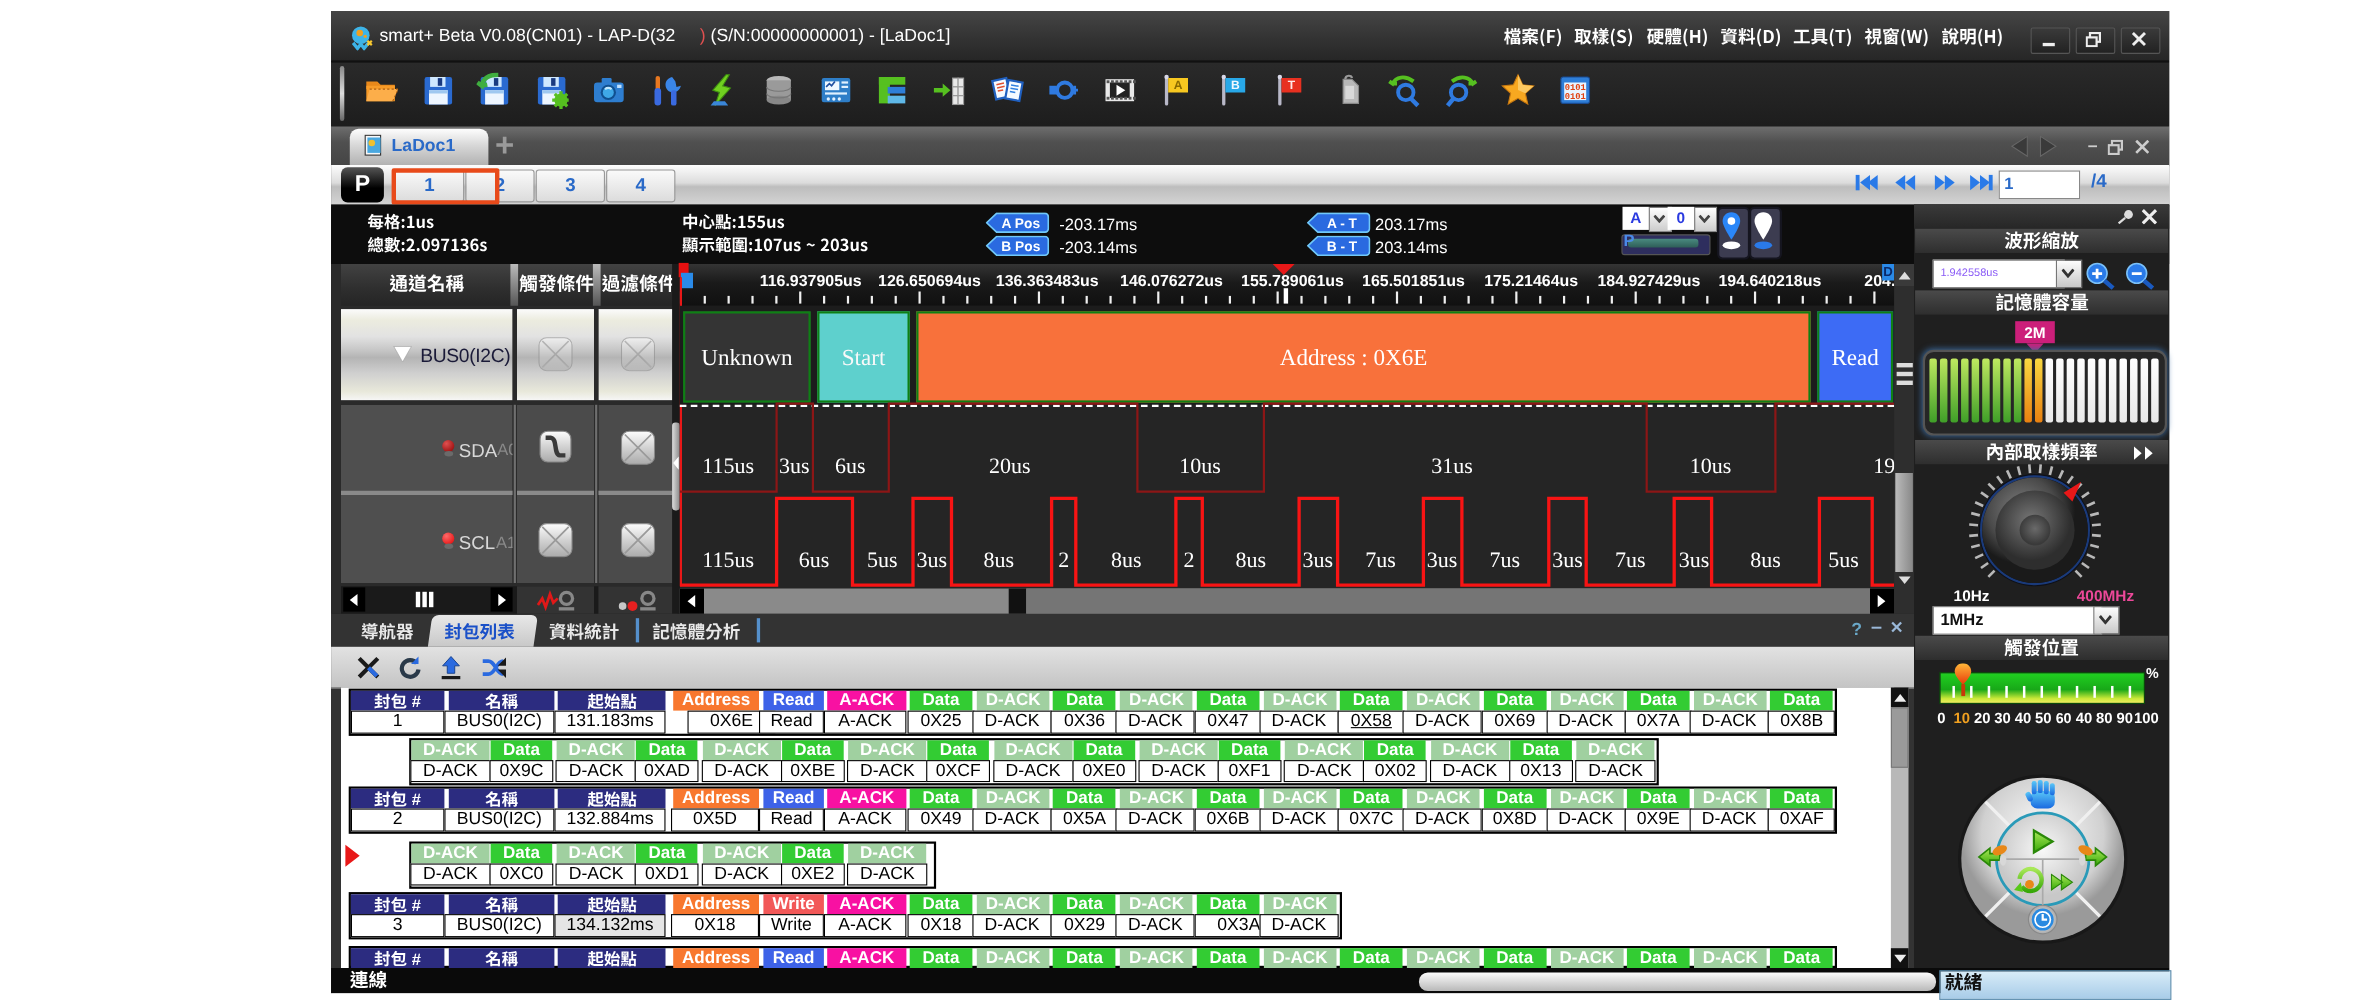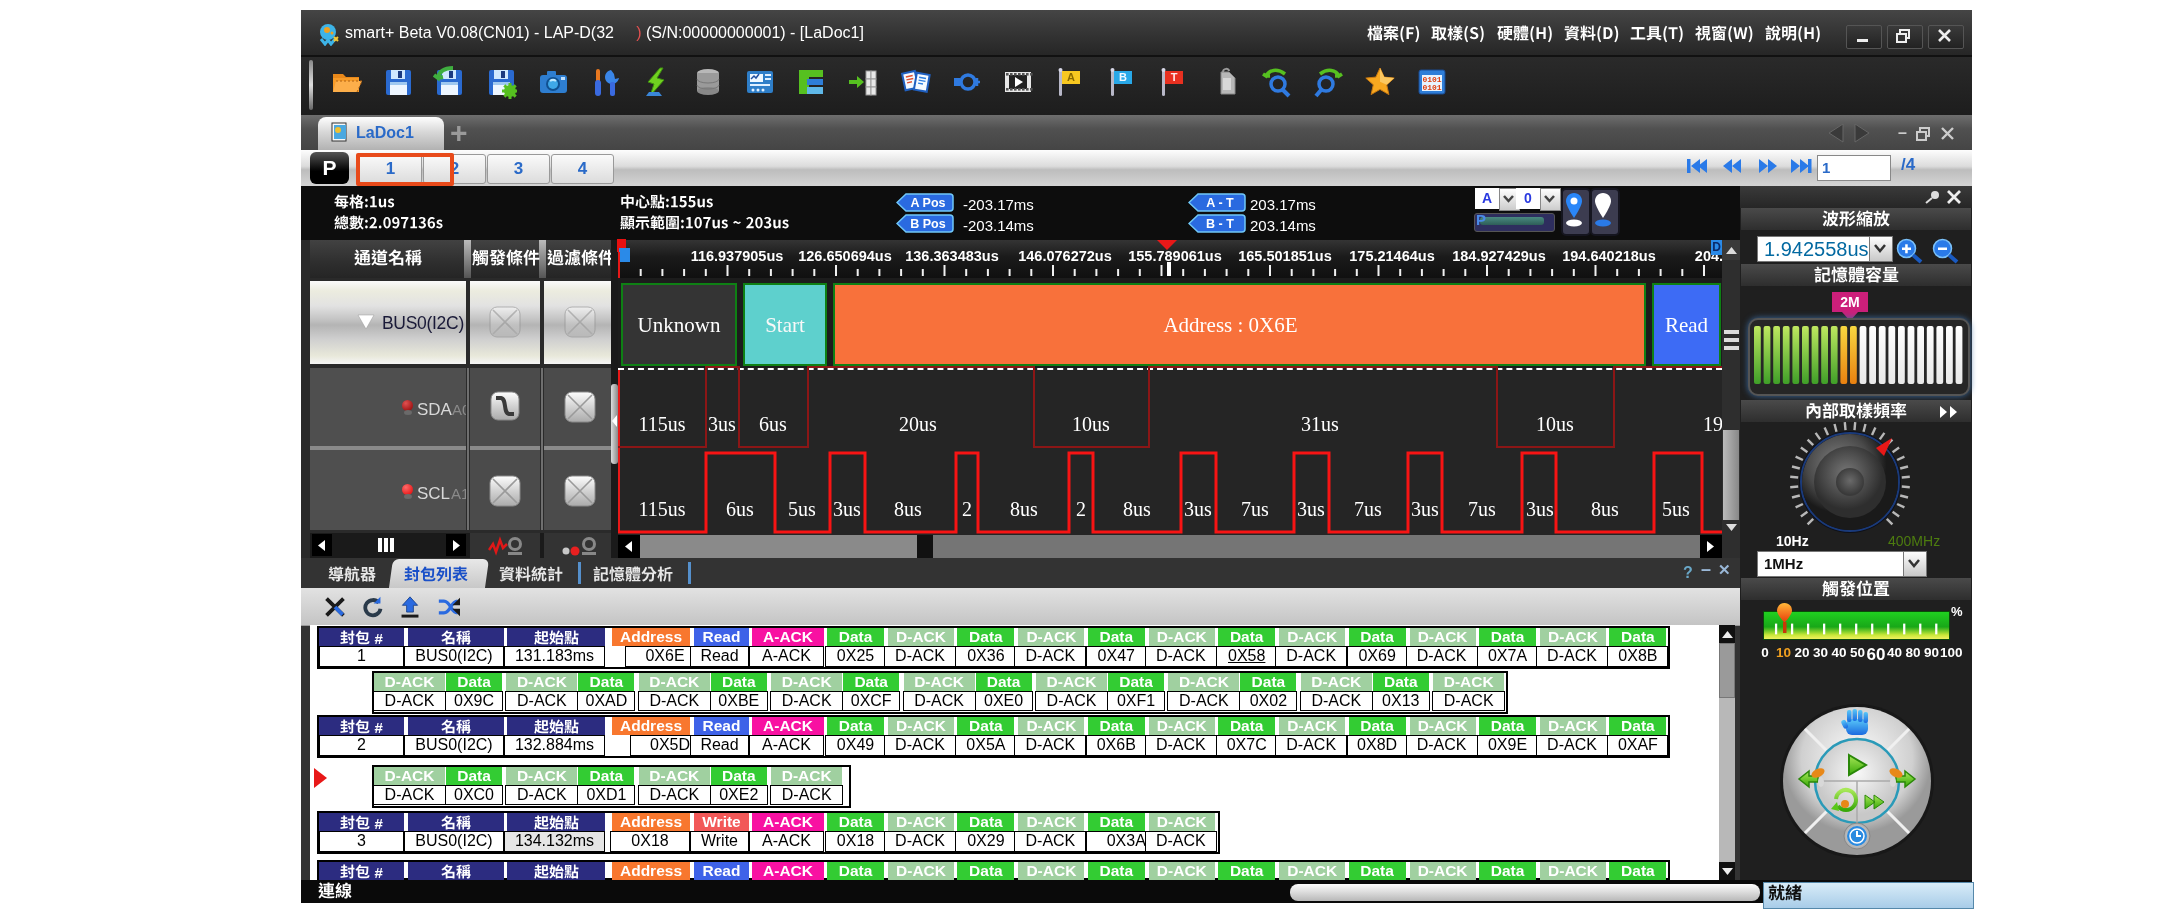--- a/index.html
+++ b/index.html
@@ -651,21 +651,21 @@
   </svg>
 <svg class="a" style="left:1947px;top:190px" width="14" height="14" viewBox="0 0 14 14">
     <path d="M1 1 L13 13 M13 1 L1 13" stroke="#eee" stroke-width="2.8"></path>
   </svg>
 <div class="a" style="left:1741px;top:208px;width:230px;height:22px;background:linear-gradient(#4a4a4a,#2e2e2e);"></div>
 <div class="a" style="left:1741px;top:210px;width:230px;display:flex;justify-content:center;">
     <svg width="68" height="20" viewBox="0 0 68 20" style="overflow:visible">
       <path d="M1.5 2.1C2.4 2.6 3.8 3.5 4.5 4.0L5.7 2.3C5.0 1.8 3.6 1.1 2.6 0.6ZM0.5 6.7C1.4 7.2 2.9 8.0 3.5 8.5L4.7 6.8C4.0 6.4 2.6 5.6 1.6 5.2ZM0.8 15.1 2.6 16.3C3.5 14.6 4.4 12.6 5.2 10.8L3.6 9.6C2.7 11.6 1.6 13.8 0.8 15.1ZM9.9 4.6V7.0H7.9V4.6ZM6.0 2.8V7.1C6.0 9.6 5.8 13.1 4.1 15.4C4.6 15.6 5.4 16.1 5.8 16.4C6.1 16.0 6.4 15.4 6.7 14.8C7.1 15.2 7.7 16.0 7.9 16.5C9.2 16.0 10.4 15.3 11.5 14.4C12.5 15.3 13.8 16.0 15.2 16.5C15.5 15.9 16.1 15.1 16.5 14.7C15.1 14.3 13.9 13.7 12.9 12.9C14.0 11.5 14.9 9.7 15.4 7.5L14.2 6.9L13.8 7.0H11.9V4.6H13.9C13.7 5.2 13.5 5.8 13.3 6.2L15.1 6.7C15.6 5.8 16.1 4.3 16.5 3.0L15.0 2.7L14.7 2.8H11.9V0.5H9.9V2.8ZM9.7 8.8H13.0C12.6 9.9 12.1 10.8 11.4 11.6C10.7 10.8 10.1 9.8 9.7 8.8ZM7.8 9.2C8.4 10.6 9.2 11.9 10.1 13.0C9.1 13.8 8.0 14.3 6.7 14.8C7.4 13.0 7.7 11.0 7.8 9.2Z M31.0 0.8C30.0 2.1 28.2 3.5 26.6 4.3C27.1 4.7 27.7 5.3 28.0 5.7C29.8 4.7 31.6 3.2 32.9 1.5ZM31.3 5.4C30.3 6.9 28.4 8.4 26.8 9.2C27.3 9.6 27.9 10.2 28.3 10.7C30.0 9.6 31.9 8.0 33.2 6.2ZM31.6 10.0C30.5 12.1 28.2 13.8 25.9 14.8C26.5 15.2 27.0 15.9 27.4 16.4C29.9 15.2 32.1 13.2 33.6 10.7ZM23.4 3.4V7.1H21.4V3.4ZM17.5 7.1V9.0H19.5C19.4 11.2 19.0 13.5 17.3 15.2C17.8 15.5 18.5 16.2 18.8 16.6C20.9 14.5 21.3 11.7 21.4 9.0H23.4V16.5H25.4V9.0H27.0V7.1H25.4V3.4H26.8V1.5H17.9V3.4H19.5V7.1Z M36.8 12.0C37.0 13.1 37.1 14.6 37.2 15.6L38.6 15.2C38.5 14.2 38.3 12.8 38.1 11.6ZM35.0 11.7C34.9 13.1 34.7 14.6 34.4 15.6C34.7 15.7 35.4 16.0 35.7 16.2C36.1 15.1 36.3 13.5 36.4 12.0ZM38.6 11.6C38.9 12.6 39.3 14.0 39.4 14.8L40.7 14.3C40.6 13.5 40.2 12.2 39.8 11.1ZM38.3 7.5C38.5 7.9 38.7 8.4 38.8 8.9L37.0 9.2C37.5 8.7 37.9 8.1 38.3 7.5ZM44.0 1.0C44.2 1.3 44.4 1.7 44.6 2.1H40.6V5.2H42.3C41.9 6.6 41.3 8.3 40.5 9.6C40.3 8.8 39.9 7.8 39.5 7.0L38.3 7.5C39.1 6.3 39.8 5.1 40.4 3.9L39.0 2.9C38.6 3.7 38.2 4.5 37.8 5.3L36.7 5.4C37.5 4.2 38.2 2.7 38.8 1.2L37.2 0.6C36.7 2.3 35.6 4.2 35.3 4.7C35.0 5.2 34.7 5.6 34.4 5.6C34.6 6.1 34.9 6.9 35.0 7.3C35.2 7.1 35.6 7.0 36.9 6.9C36.4 7.6 36.0 8.2 35.8 8.4C35.3 9.1 34.9 9.5 34.5 9.6C34.7 10.0 35.0 10.9 35.1 11.2C35.4 11.0 36.0 10.9 39.2 10.3L39.3 10.7L40.1 10.4C40.3 10.7 40.8 11.3 41.0 11.7C41.2 11.5 41.4 11.2 41.6 10.9V16.4H43.2V7.6C43.5 7.0 43.7 6.4 43.9 5.7V6.9H46.0L45.8 8.1H44.2V16.4H45.9V15.8H48.3V16.4H50.0V8.1H47.7L48.0 6.9H50.3V5.3H44.0L44.1 5.0L42.4 4.6V3.7H48.4V4.9H50.3V2.1H46.6C46.4 1.5 46.1 0.9 45.7 0.3ZM45.9 12.7H48.3V14.2H45.9ZM45.9 11.1V9.7H48.3V11.1Z M61.0 0.5C60.6 3.3 59.9 5.9 58.6 7.7V7.5C58.6 7.2 58.6 6.7 58.6 6.7H55.3V5.0H59.2V3.1H55.5L56.9 2.7C56.7 2.1 56.4 1.2 56.1 0.5L54.2 0.9C54.5 1.6 54.8 2.5 55.0 3.1H51.7V5.0H53.3V8.3C53.3 10.5 53.1 13.0 51.3 15.1C51.7 15.4 52.4 16.0 52.8 16.4C54.9 14.1 55.2 11.2 55.3 8.5H56.7C56.6 12.5 56.5 14.0 56.3 14.3C56.2 14.5 56.0 14.6 55.8 14.6C55.5 14.6 55.0 14.6 54.5 14.5C54.8 15.0 55.0 15.8 55.0 16.4C55.7 16.4 56.4 16.4 56.9 16.3C57.3 16.2 57.7 16.0 58.0 15.6C58.4 15.0 58.5 13.2 58.6 8.4C59.0 8.8 59.6 9.4 59.8 9.7C60.1 9.3 60.5 8.8 60.7 8.3C61.1 9.6 61.5 10.8 62.0 11.8C61.1 13.1 59.9 14.0 58.4 14.7C58.8 15.2 59.3 16.1 59.5 16.5C61.0 15.8 62.2 14.8 63.1 13.7C64.0 14.8 65.0 15.7 66.3 16.4C66.6 15.8 67.3 15.0 67.7 14.6C66.3 14.0 65.2 13.0 64.4 11.8C65.3 10.1 65.9 8.0 66.2 5.5H67.5V3.6H62.5C62.8 2.7 63.0 1.8 63.1 0.8ZM62.0 5.5H64.2C64.0 7.1 63.7 8.5 63.2 9.7C62.6 8.4 62.2 7.1 62.0 5.6Z" fill="#ffffff"></path>
     </svg>
   </div>
-<div class="a" style="left:1757px;top:236px;width:112px;height:24px;background:#fff;border:1px solid #777;color:#0369a1;font-size:20px;line-height:24px;padding-left:6px;">1.942558us</div>
+<div class="a" style="left:1757px;top:236px;width:112px;height:24px;background:#fff;border:1px solid #777;color:#8b5cf6;font-size:10px;line-height:24px;padding-left:6px;">1.942558us</div>
 <div class="a" style="left:1869px;top:236px;width:22px;height:24px;background:linear-gradient(#fdfdfd,#c8c8c8);border:1px solid #777;"></div>
 <svg class="a" style="left:1874px;top:244px" width="12" height="9" viewBox="0 0 12 9">
     <path d="M1 1 L6 7 L11 1" stroke="#333" stroke-width="2.5" fill="none"></path>
   </svg>
 <svg class="a" style="left:1896px;top:238px" width="28" height="26" viewBox="0 0 28 26">
     <circle cx="10.5" cy="10.5" r="9" fill="#2a7ae8" stroke="#7ac0f8" stroke-width="1.5"></circle>
     <rect x="6" y="9.5" width="9" height="2.5" fill="#fff"></rect>
     <rect x="9.2" y="6.3" width="2.5" height="9" fill="#fff"></rect>
     <path d="M17 17 L25 24" stroke="#1a5ac0" stroke-width="4"></path>
   </svg>
@@ -852,21 +852,21 @@
         <stop offset="0" stop-color="#777"></stop>
         <stop offset="1" stop-color="#2e2e2e"></stop>
       </radialGradient>
 <radialGradient id="kn4" cx="0.5" cy="0.45">
         <stop offset="0" stop-color="#6a6a6a"></stop>
         <stop offset="1" stop-color="#3a3a3a"></stop>
       </radialGradient>
     </defs>
   </svg>
 <div class="a" style="left:1776px;top:533px;color:#fff;font-size:14px;font-weight:bold;">10Hz</div>
-<div class="a" style="left:1888px;top:533px;color:#4d7c0f;font-size:14px;font-weight:normal;">400MHz</div>
+<div class="a" style="left:1888px;top:533px;color:#ec4899;font-size:14px;font-weight:bold;">400MHz</div>
 <div class="a" style="left:1757px;top:551px;width:146px;height:24px;background:#fff;border:1px solid #777;color:#111;font-size:15px;font-weight:bold;line-height:24px;padding-left:6px;">1MHz</div>
 <div class="a" style="left:1903px;top:551px;width:22px;height:24px;background:linear-gradient(#fdfdfd,#c8c8c8);border:1px solid #777;"></div>
 <svg class="a" style="left:1908px;top:559px" width="12" height="9" viewBox="0 0 12 9">
     <path d="M1 1 L6 7 L11 1" stroke="#333" stroke-width="2.5" fill="none"></path>
   </svg>
 <div class="a" style="left:1741px;top:578px;width:230px;height:22px;background:linear-gradient(#4a4a4a,#2e2e2e);"></div>
 <div class="a" style="left:1741px;top:580px;width:230px;display:flex;justify-content:center;">
     <svg width="68" height="20" viewBox="0 0 68 20" style="overflow:visible">
       <path d="M13.6 2.6H14.5V3.9H13.6ZM11.3 2.6H12.2V3.9H11.3ZM9.1 2.6H9.9V3.9H9.1ZM3.7 6.3V7.7H3.0V6.3ZM4.9 6.3H5.7V7.7H4.9ZM2.9 4.9C3.1 4.4 3.3 4.0 3.5 3.5H4.5C4.4 4.0 4.2 4.5 4.0 4.9ZM7.4 14.0 7.7 15.5 12.5 14.8 12.6 15.3 12.7 15.2C12.8 15.6 13.0 16.1 13.0 16.5C13.5 16.5 14.1 16.5 14.5 16.4C14.9 16.3 15.2 16.2 15.5 15.7C15.9 15.1 16.0 13.1 16.1 7.0C16.1 6.8 16.2 6.3 16.2 6.3H10.3C10.5 6.0 10.6 5.7 10.8 5.4H16.0V1.2H7.6V5.4H8.9C8.4 6.2 7.9 7.0 7.3 7.6V4.9H5.6C6.0 4.1 6.3 3.4 6.6 2.7L5.5 1.9L5.2 2.0H4.0L4.3 0.9L2.6 0.5C2.1 2.5 1.3 4.5 0.3 5.7C0.6 5.9 1.1 6.3 1.4 6.7V9.4C1.4 11.3 1.4 13.9 0.3 15.7C0.7 15.8 1.4 16.3 1.7 16.5C2.4 15.3 2.7 13.6 2.9 12.0H5.7V14.6C5.7 14.8 5.6 14.9 5.4 14.9C5.2 14.9 4.6 14.9 4.0 14.9C4.2 15.3 4.5 16.0 4.5 16.5C5.5 16.5 6.2 16.5 6.6 16.2C7.1 15.9 7.3 15.4 7.3 14.7V8.8L7.9 9.5V12.6H9.9V13.8ZM3.7 9.1V10.5H2.9L3.0 9.4V9.1ZM4.9 9.1H5.7V10.5H4.9ZM11.8 13.1 12.1 13.6 11.4 13.7V12.6H13.6V9.1H11.4V8.0H9.9V9.1H8.3C8.6 8.7 9.0 8.3 9.4 7.8H14.4C14.3 12.7 14.2 14.4 13.9 14.8C13.8 15.0 13.7 15.0 13.5 15.0H13.2L13.8 14.9C13.7 14.3 13.3 13.4 13.0 12.7ZM9.2 10.3H9.9V11.4H9.2ZM11.4 10.3H12.2V11.4H11.4Z M18.6 3.8C19.2 4.1 19.8 4.5 20.2 4.8C19.3 5.4 18.4 5.8 17.4 6.1C17.7 6.5 18.2 7.2 18.5 7.6C19.0 7.4 19.5 7.2 20.0 7.0V7.2H22.5V8.4H19.5C19.3 9.8 19.0 11.5 18.8 12.6H22.4C22.3 13.8 22.1 14.3 21.9 14.5C21.7 14.6 21.6 14.7 21.3 14.7C20.9 14.7 20.1 14.6 19.2 14.6C19.5 15.0 19.8 15.7 19.8 16.3C20.7 16.3 21.6 16.3 22.1 16.3C22.7 16.2 23.1 16.1 23.4 15.7C23.9 15.2 24.1 14.1 24.3 11.8C24.3 11.6 24.3 11.1 24.3 11.1H20.7L20.9 9.9H24.3V9.4C24.6 9.7 25.1 10.2 25.3 10.5C26.7 9.6 27.1 8.3 27.2 7.1H28.8V8.1C28.8 9.5 29.1 10.1 30.5 10.1C30.7 10.1 31.3 10.1 31.6 10.1C31.9 10.1 32.3 10.1 32.5 10.0C32.5 9.6 32.4 9.0 32.4 8.6C32.2 8.7 31.8 8.7 31.5 8.7C31.3 8.7 30.9 8.7 30.7 8.7C30.5 8.7 30.4 8.6 30.4 8.1V6.7C31.1 7.0 31.7 7.3 32.4 7.5C32.7 7.0 33.2 6.3 33.6 5.9C32.7 5.6 31.9 5.3 31.2 4.9C31.8 4.5 32.5 3.9 33.2 3.3L31.7 2.3C31.2 2.9 30.5 3.6 29.8 4.1C29.5 3.8 29.2 3.6 28.9 3.3C29.5 2.9 30.3 2.3 31.0 1.6L29.5 0.6C29.1 1.1 28.5 1.7 27.9 2.2C27.5 1.7 27.2 1.2 27.0 0.6L25.3 1.1C26.1 2.9 27.3 4.4 28.8 5.6H25.5V6.8C25.5 7.6 25.4 8.4 24.3 9.1V5.7H22.1C23.4 4.7 24.6 3.3 25.3 1.6L24.0 1.0L23.7 1.1H19.2V2.7H22.6C22.3 3.1 22.0 3.5 21.6 3.8C21.1 3.4 20.4 3.0 19.8 2.7ZM29.6 11.9C29.3 12.4 28.9 12.8 28.5 13.1L26.3 11.9ZM24.7 12.8 27.1 14.1C26.2 14.5 25.1 14.8 24.0 15.0C24.3 15.4 24.7 16.0 24.9 16.5C26.3 16.2 27.6 15.7 28.7 15.0C29.6 15.6 30.4 16.1 31.0 16.5L32.0 15.1C31.5 14.8 30.8 14.4 30.1 14.0C30.9 13.2 31.5 12.2 31.9 10.9L30.8 10.5L30.5 10.6H25.0V11.9H25.4Z M41.2 6.3C41.6 8.6 42.0 11.6 42.2 13.4L44.2 12.8C44.0 11.1 43.5 8.1 43.0 5.9ZM43.4 0.7C43.7 1.6 44.0 2.7 44.2 3.4H40.2V5.4H49.7V3.4H44.4L46.2 2.9C46.0 2.2 45.7 1.1 45.3 0.3ZM39.5 13.8V15.8H50.3V13.8H47.3C48.0 11.7 48.6 8.7 49.0 6.2L46.9 5.8C46.6 8.3 46.1 11.6 45.5 13.8ZM38.4 0.6C37.5 3.0 36.1 5.4 34.5 7.0C34.9 7.5 35.4 8.6 35.6 9.1C36.0 8.7 36.3 8.3 36.7 7.8V16.5H38.7V4.6C39.4 3.5 39.9 2.3 40.3 1.2Z M62.3 2.5H64.3V3.5H62.3ZM58.5 2.5H60.4V3.5H58.5ZM54.7 2.5H56.6V3.5H54.7ZM53.9 7.7V14.6H51.9V16.0H67.2V14.6H65.1V7.7H60.0L60.1 7.0H66.7V5.5H60.3L60.4 4.8H66.3V1.1H52.8V4.8H58.3L58.3 5.5H52.1V7.0H58.1L58.0 7.7ZM55.8 14.6V13.9H63.1V14.6ZM55.8 10.6H63.1V11.2H55.8ZM55.8 9.5V8.9H63.1V9.5ZM55.8 12.2H63.1V12.9H55.8Z" fill="#ffffff"></path>
     </svg>
@@ -895,21 +895,21 @@
       </linearGradient>
     </defs>
   </svg>
 <div class="a" style="left:1951px;top:604px;color:#fff;font-size:13px;font-weight:bold;">%</div>
 <div class="a" style="left:1755.0px;top:645px;width:20px;color:#fff;font-size:13.5px;font-weight:bold;text-align:center;">0</div>
 <div class="a" style="left:1773.5px;top:645px;width:20px;color:#f0a020;font-size:13.5px;font-weight:bold;text-align:center;">10</div>
 <div class="a" style="left:1792.0px;top:645px;width:20px;color:#fff;font-size:13.5px;font-weight:bold;text-align:center;">20</div>
 <div class="a" style="left:1810.5px;top:645px;width:20px;color:#fff;font-size:13.5px;font-weight:bold;text-align:center;">30</div>
 <div class="a" style="left:1829.0px;top:645px;width:20px;color:#fff;font-size:13.5px;font-weight:bold;text-align:center;">40</div>
 <div class="a" style="left:1847.5px;top:645px;width:20px;color:#fff;font-size:13.5px;font-weight:bold;text-align:center;">50</div>
-<div class="a" style="left:1866.0px;top:645px;width:20px;color:#fff;font-size:17px;font-weight:bold;text-align:center;">60</div>
+<div class="a" style="left:1866.0px;top:645px;width:20px;color:#fff;font-size:13px;font-weight:bold;text-align:center;">60</div>
 <div class="a" style="left:1884.5px;top:645px;width:20px;color:#fff;font-size:13.5px;font-weight:bold;text-align:center;">40</div>
 <div class="a" style="left:1903.0px;top:645px;width:20px;color:#fff;font-size:13.5px;font-weight:bold;text-align:center;">80</div>
 <div class="a" style="left:1921.5px;top:645px;width:20px;color:#fff;font-size:13.5px;font-weight:bold;text-align:center;">90</div>
 <div class="a" style="left:1940.0px;top:645px;width:20px;color:#fff;font-size:13.5px;font-weight:bold;text-align:center;">100</div>
 <svg class="a" style="left:1779px;top:703px" width="156" height="156" viewBox="0 0 156 156">
 <circle cx="78" cy="78" r="77" fill="#181818"></circle>
 <circle cx="78" cy="78" r="74" fill="url(#nc1)"></circle>
 <path d="M26 26 L130 130 M130 26 L26 130" stroke="#f0f0f0" stroke-width="3"></path>
 <circle cx="78" cy="78" r="42" fill="url(#nc2)" stroke="#2a9ab8" stroke-width="2.5"></circle>
     <path d="M36 78 h84" stroke="#aaa" stroke-width="1.5"></path>
@@ -1251,21 +1251,21 @@
   </div>
 <div class="a" style="left:1540.0px;top:717px;width:66px;height:18px;background:#a0d0a0;">
     <div class="a" style="width:66px;top:0;color:#fff;font-size:15.5px;font-weight:bold;text-align:center;line-height:18px">D-ACK</div>
   </div>
 <div class="a" style="left:1609.4px;top:717px;width:57px;height:18px;background:#33cc33;">
     <div class="a" style="width:57px;top:0;color:#fff;font-size:15.5px;font-weight:bold;text-align:center;line-height:18px">Data</div>
   </div>
 <div class="a" style="left:319px;top:735px;width:85px;height:21px;background:#fff;border:1.6px solid #000;box-sizing:border-box;color:#000;font-size:16px;text-align:center;line-height:17.5px;">2</div>
 <div class="a" style="left:404px;top:735px;width:100px;height:21px;background:#fff;border:1.6px solid #000;box-sizing:border-box;color:#000;font-size:16px;text-align:center;line-height:17.5px;">BUS0(I2C)</div>
 <div class="a" style="left:504px;top:735px;width:101px;height:21px;background:#fff;border:1.6px solid #000;box-sizing:border-box;color:#000;font-size:16px;text-align:center;line-height:17.5px;">132.884ms</div>
-<div class="a" style="left:610px;top:735px;width:80px;height:21px;background:#fff;border:1.6px solid #000;box-sizing:border-box;color:#000;font-size:16px;text-align:center;line-height:17.5px;margin-left:20px;">0X5D</div>
+<div class="a" style="left:610px;top:735px;width:80px;height:21px;background:#fff;border:1.6px solid #000;box-sizing:border-box;color:#000;font-size:16px;text-align:center;line-height:17.5px;">0X5D</div>
 <div class="a" style="left:690px;top:735px;width:59px;height:21px;background:#fff;border:1.6px solid #000;box-sizing:border-box;color:#000;font-size:16px;text-align:center;line-height:17.5px;">Read</div>
 <div class="a" style="left:749px;top:735px;width:75px;height:21px;background:#fff;border:1.6px solid #000;box-sizing:border-box;color:#000;font-size:16px;text-align:center;line-height:17.5px;">A-ACK</div>
 <div class="a" style="left:825.0px;top:735px;width:61px;height:21px;background:#fff;border:1.6px solid #000;box-sizing:border-box;color:#000;font-size:16px;text-align:center;line-height:17.5px;">0X49</div>
 <div class="a" style="left:884.0px;top:735px;width:72px;height:21px;background:#fff;border:1.6px solid #000;box-sizing:border-box;color:#000;font-size:16px;text-align:center;line-height:17.5px;">D-ACK</div>
 <div class="a" style="left:955.4px;top:735px;width:61px;height:21px;background:#fff;border:1.6px solid #000;box-sizing:border-box;color:#000;font-size:16px;text-align:center;line-height:17.5px;">0X5A</div>
 <div class="a" style="left:1014.4px;top:735px;width:72px;height:21px;background:#fff;border:1.6px solid #000;box-sizing:border-box;color:#000;font-size:16px;text-align:center;line-height:17.5px;">D-ACK</div>
 <div class="a" style="left:1085.8px;top:735px;width:61px;height:21px;background:#fff;border:1.6px solid #000;box-sizing:border-box;color:#000;font-size:16px;text-align:center;line-height:17.5px;">0X6B</div>
 <div class="a" style="left:1144.8px;top:735px;width:72px;height:21px;background:#fff;border:1.6px solid #000;box-sizing:border-box;color:#000;font-size:16px;text-align:center;line-height:17.5px;">D-ACK</div>
 <div class="a" style="left:1216.2px;top:735px;width:61px;height:21px;background:#fff;border:1.6px solid #000;box-sizing:border-box;color:#000;font-size:16px;text-align:center;line-height:17.5px;">0X7C</div>
 <div class="a" style="left:1275.2px;top:735px;width:72px;height:21px;background:#fff;border:1.6px solid #000;box-sizing:border-box;color:#000;font-size:16px;text-align:center;line-height:17.5px;">D-ACK</div>

